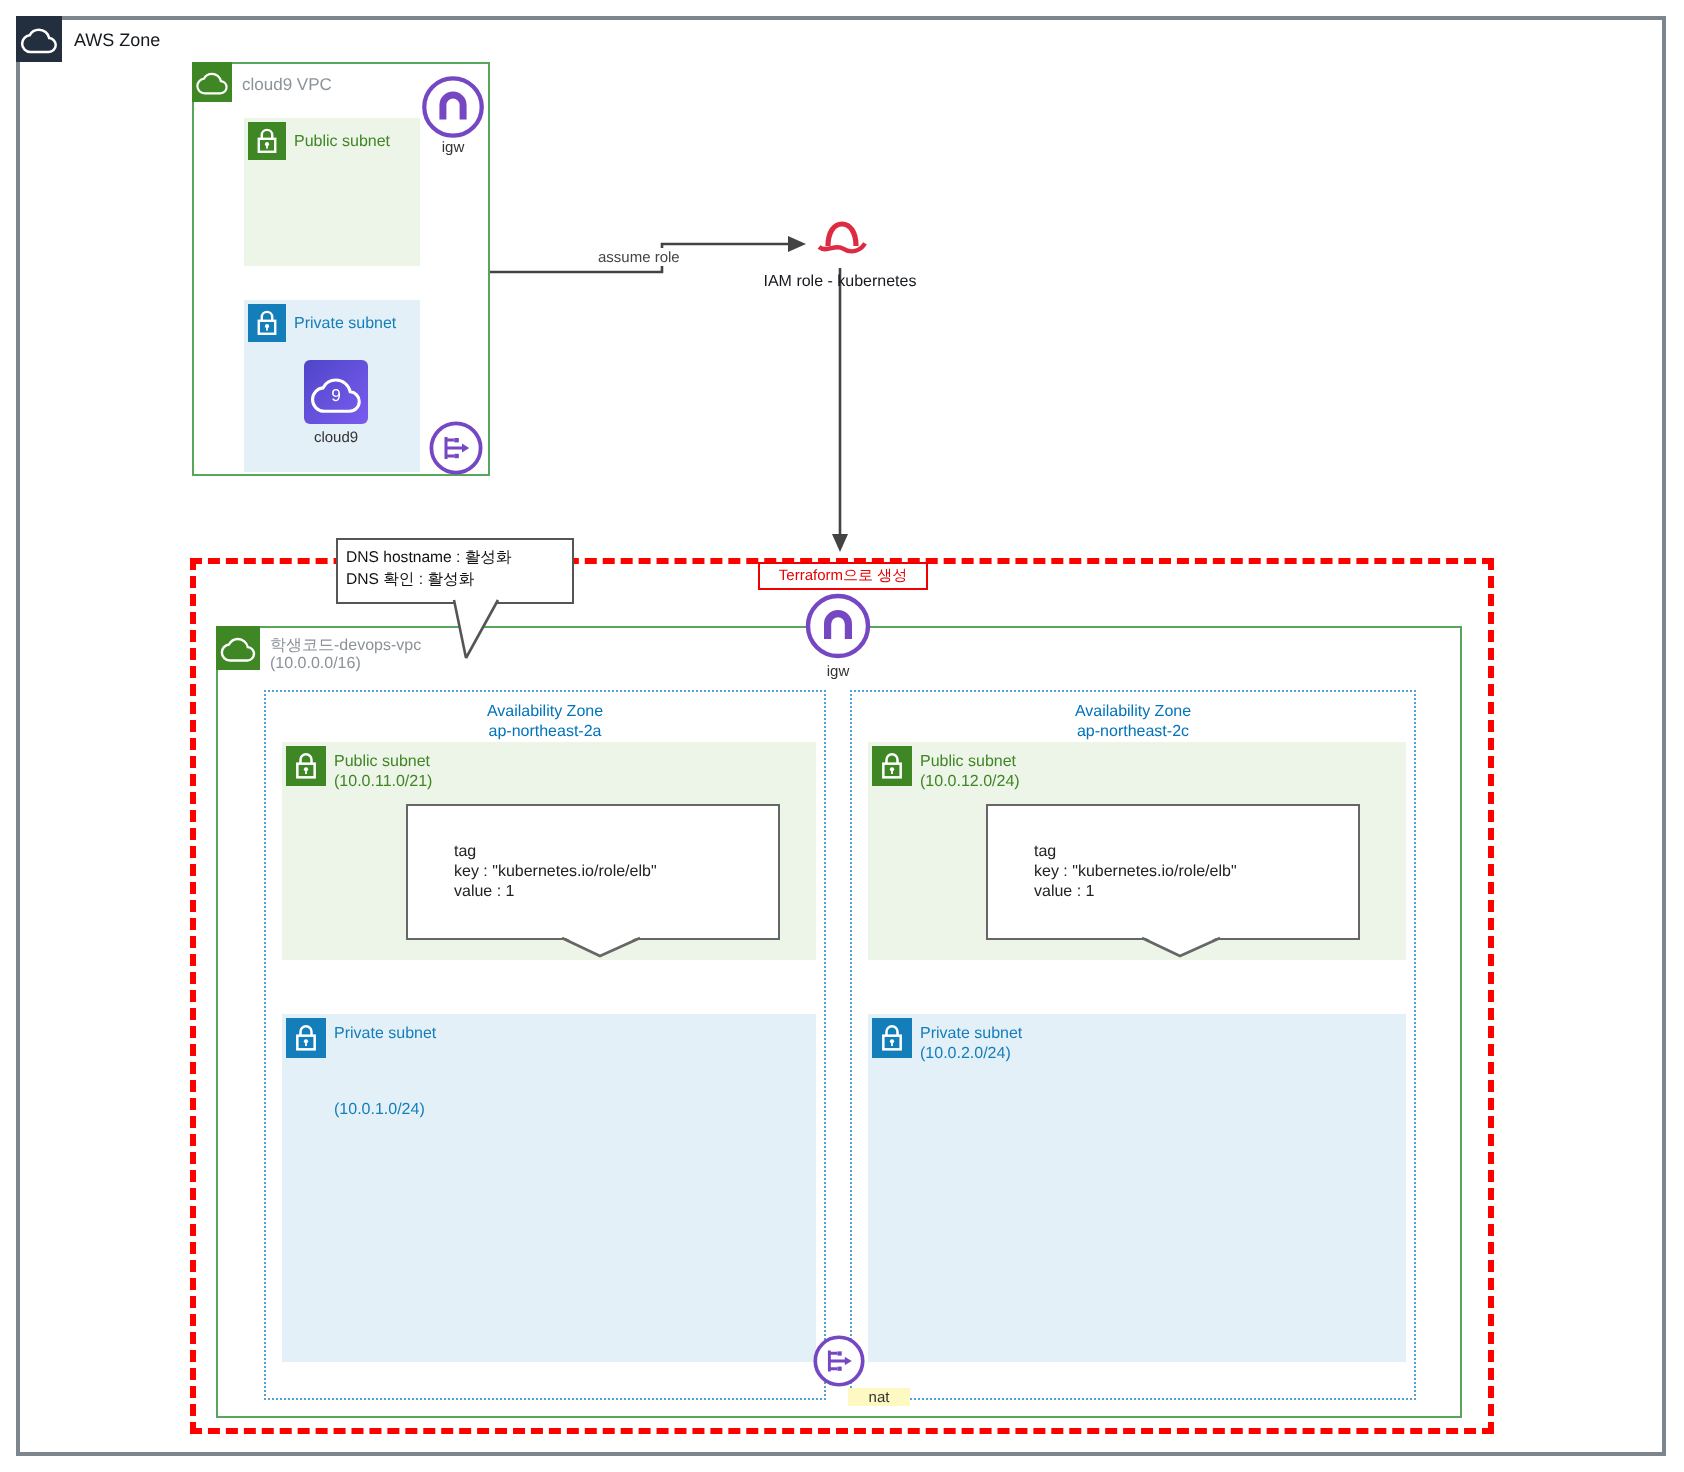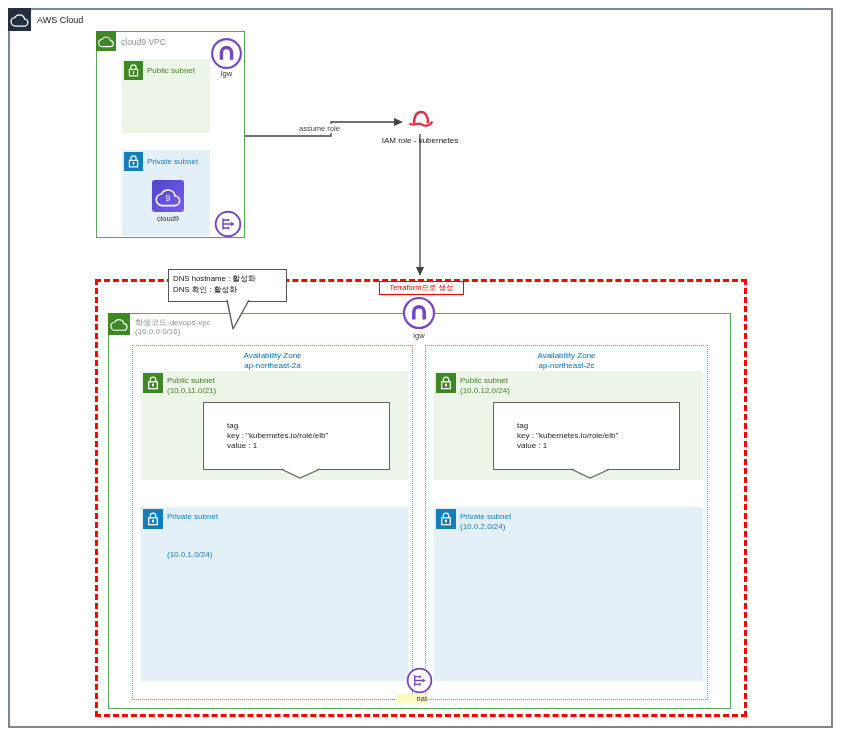--- a/index.html
+++ b/index.html
@@ -31,21 +31,21 @@
 <body>
 
 <div class="canvas">
 
   <div class="abs outer-box" style="left:8px;top:8px;width:825px;height:720px;"></div>
   <div class="abs" style="left:8px;top:8px;width:23px;height:23px;background:#232f3e;">
     <svg width="23" height="23" viewBox="0 0 24 24">
       <path d="M19.35 10.04A7.49 7.49 0 0 0 12 4C9.11 4 6.6 5.64 5.35 8.04A5.994 5.994 0 0 0 0 14c0 3.31 2.69 6 6 6h13c2.76 0 5-2.24 5-5 0-2.64-2.05-4.78-4.65-4.96z" transform="translate(3.2 4.2) scale(0.73)" fill="none" stroke="#fff" stroke-width="1.8"></path>
     </svg>
   </div>
-  <div class="lbl" style="left:37px;top:15px;font-size:9px;color:#16191f;">AWS Cloud</div>
+  <div class="lbl" style="left:37px;top:15px;font-size:9px;color:#16191f;">AWS Zone</div>
 
   <div class="abs vpc-box" style="left:96px;top:31px;width:149px;height:207px;"></div>
   <div class="abs" style="left:96px;top:31px;width:20px;height:20px;background:#3f8624;">
     <svg width="20" height="20" viewBox="0 0 24 24">
       <path d="M19.35 10.04A7.49 7.49 0 0 0 12 4C9.11 4 6.6 5.64 5.35 8.04A5.994 5.994 0 0 0 0 14c0 3.31 2.69 6 6 6h13c2.76 0 5-2.24 5-5 0-2.64-2.05-4.78-4.65-4.96z" transform="translate(3.2 4.2) scale(0.73)" fill="none" stroke="#fff" stroke-width="1.8"></path>
     </svg>
   </div>
   <div class="lbl gray-t" style="left:121px;top:37px;font-size:8.5px;">cloud9 VPC</div>
 
   <div class="abs" style="left:210px;top:37px;">
@@ -199,21 +199,21 @@
 
   <div class="abs" style="left:406px;top:667px;">
     <svg width="27" height="27" viewBox="0 0 28 28">
       <circle cx="14" cy="14" r="12.3" fill="#fff" stroke="#7647c2" stroke-width="1.9"></circle>
       <path d="M9 8.5 V19.5 M9 10 h4.2 M9 18 h4.2 M9 14 h8.3" fill="none" stroke="#7647c2" stroke-width="1.5"></path>
       <rect x="13.2" y="9" width="2.2" height="2.2" fill="#7647c2"></rect>
       <rect x="13.2" y="16.9" width="2.2" height="2.2" fill="#7647c2"></rect>
       <polygon points="17,11.8 20.6,14 17,16.2" fill="#7647c2"></polygon>
     </svg>
   </div>
-  <div class="lbl small" style="left:396px;top:694px;width:31px;text-align:right;background:#fef9c3;">nat</div>
+  <div class="lbl small" style="left:424px;top:694px;width:31px;text-align:center;background:#fef9c3;">nat</div>
 
   <div class="abs callout" style="left:168px;top:269px;width:119px;height:33px;">
     <div class="callout-text">
       <span>DNS hostname : 활성화</span><br>
       <span>DNS 확인 : 활성화</span>
     </div>
   </div>
 
   <div class="abs tf-box" style="left:379px;top:281px;width:85px;height:14px;">Terraform으로 생성</div>
 

